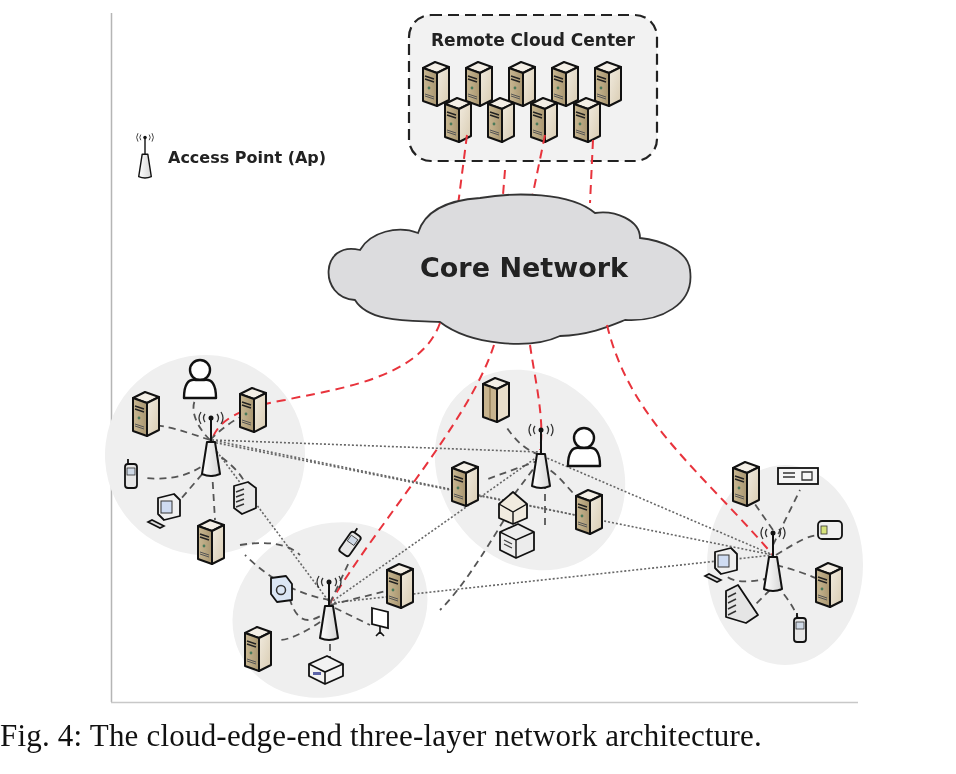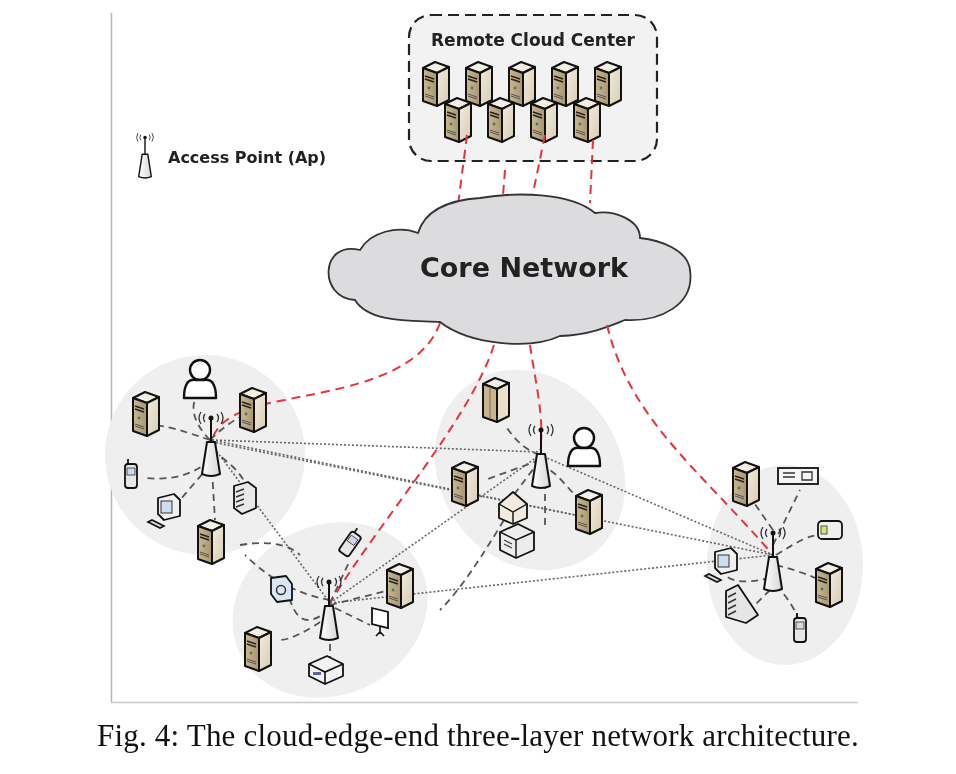--- a/index.html
+++ b/index.html
@@ -1,19 +1,19 @@
 <!DOCTYPE html>
 <html><head>
 <meta charset="utf-8">
 <style>
   html, body { margin: 0; padding: 0; background: #ffffff; }
   body { width: 956px; height: 774px; position: relative; overflow: hidden; }
   #fig { position: absolute; left: 0; top: 0; width: 956px; height: 774px; }
   .caption {
-    position: absolute; left: 0; top: 718px; width: 956px; text-align: center;
+    position: absolute; left: 0; top: 718px; width: 956px; 
     font-family: "Liberation Serif", "DejaVu Serif", serif; font-size: 31px; color: #111;
     letter-spacing: 0.2px;
   }
   .lbl { font-family: "DejaVu Sans", "Liberation Sans", sans-serif; font-weight: bold; fill: #222; }
 </style>
 </head>
 <body>
 
 <svg id="fig" viewBox="0 0 956 774" xmlns="http://www.w3.org/2000/svg">
   <defs>

